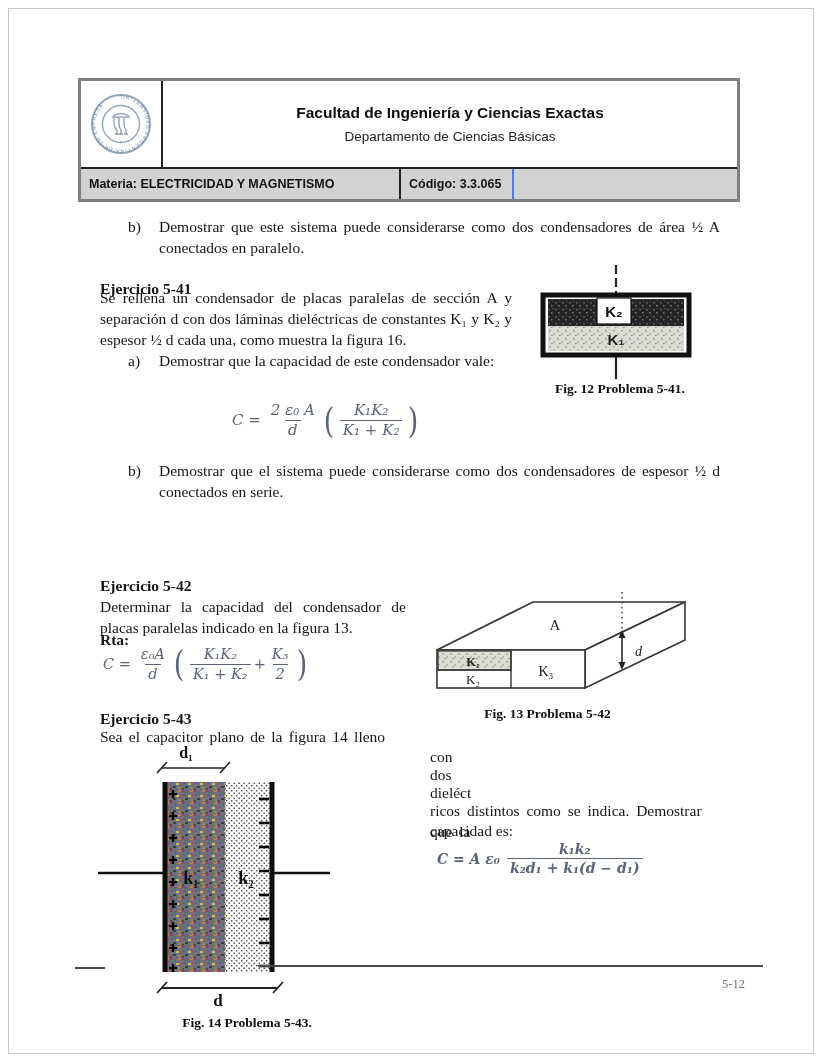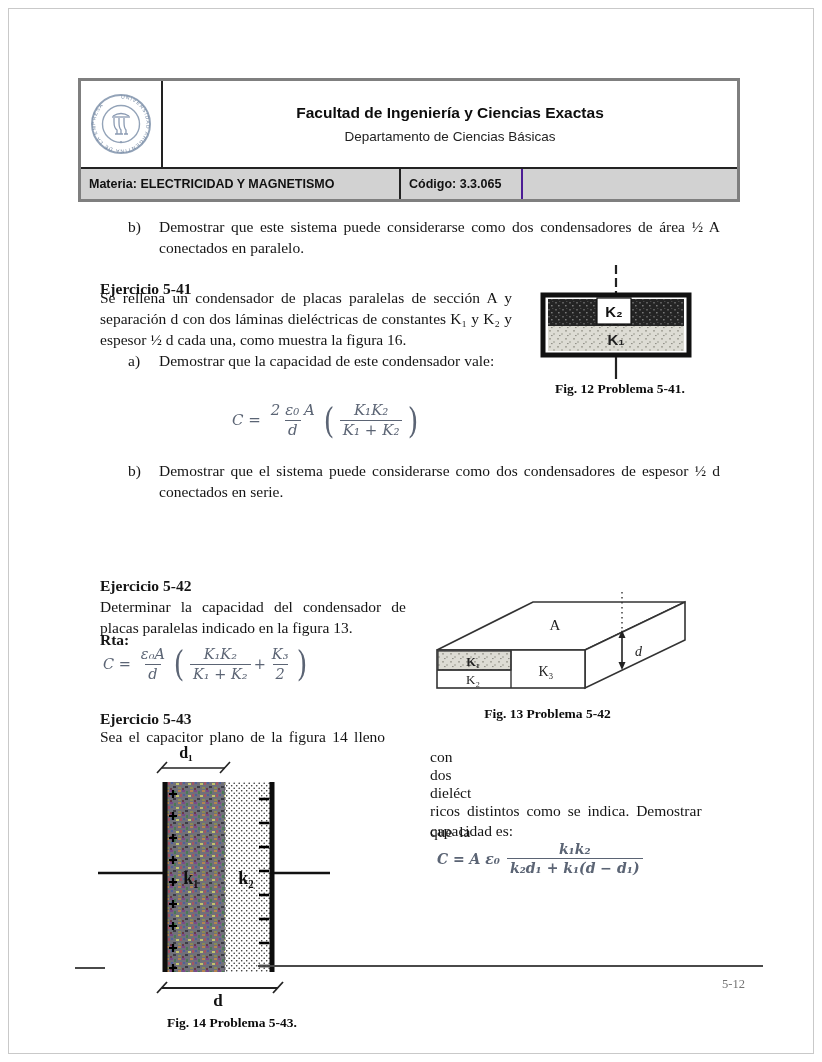--- a/index.html
+++ b/index.html
@@ -13,21 +13,21 @@
   
   .header-table{position:absolute;left:78px;top:78px;width:662px;border:3px solid #7f7f7f;background:#fff;box-sizing:border-box;}
   .ht-top{display:flex;height:86px;border-bottom:2px solid #222;}
   .ht-logo{width:80px;border-right:2px solid #222;display:flex;align-items:center;justify-content:center;background:#fff;}
   .ht-title{flex:1;display:flex;flex-direction:column;justify-content:center;text-align:center;font-family:"Liberation Sans", sans-serif;}
   .ht-title .t1{font-weight:bold;font-size:15.5px;color:#0d0d0d;}
   .ht-title .t2{font-size:13.5px;margin-top:7px;color:#222;}
   .ht-bottom{display:flex;height:30px;background:#d2d2d2;font-family:"Liberation Sans", sans-serif;font-weight:bold;font-size:12.5px;color:#111;}
   .ht-cell{display:flex;align-items:center;padding-left:8px;box-sizing:border-box;}
   .ht-materia{width:320px;border-right:2px solid #222;}
-  .ht-codigo{width:122px;border-right:2px solid #4c1d95;}
+  .ht-codigo{width:113px;border-right:2px solid #3b82f6;}
   .ht-blank{flex:1;}
 
   
   .txt15{font-size:15.5px;line-height:21px;color:#151515;}
   .item{display:flex;}
   .item .lbl{width:31px;flex:none;}
   .item .body{flex:1;text-align:justify;}
   .bold{font-weight:bold;}
   .just{text-align:justify;}
   .figcap{font-weight:bold;font-size:13.5px;color:#0c0c0c;}
@@ -258,17 +258,17 @@
   <text x="148" y="142" text-anchor="middle" font-size="18" font-weight="bold" fill="#101010" font-family="Liberation Serif, serif">k₂</text>
 
   <line x1="0" y1="131" x2="65" y2="131" stroke="#111" stroke-width="2.6"></line>
   <line x1="176" y1="131" x2="232" y2="131" stroke="#111" stroke-width="2.6"></line>
 
   <line x1="64" y1="246" x2="180" y2="246" stroke="#222" stroke-width="1.8"></line>
   <line x1="59" y1="251" x2="69" y2="240" stroke="#222" stroke-width="1.8"></line>
   <line x1="175" y1="251" x2="185" y2="240" stroke="#222" stroke-width="1.8"></line>
   <text x="120" y="264" text-anchor="middle" font-size="17" font-weight="bold" fill="#111" font-family="Liberation Serif, serif">d</text>
 </svg>
-<div class="abs figcap" style="left:152px;top:1015px;width:160px;text-align:center;">Fig. 14 Problema 5-43.</div>
+<div class="abs figcap" style="left:152px;top:1015px;width:160px;text-align:right;">Fig. 14 Problema 5-43.</div>
 
 <div class="rule" style="left:75px;top:967px;width:30px;"></div>
 <div class="rule" style="left:258px;top:965px;width:505px;"></div>
 <div class="pagenum" style="left:722px;top:977px;">5-12</div>
 
 </body></html>

